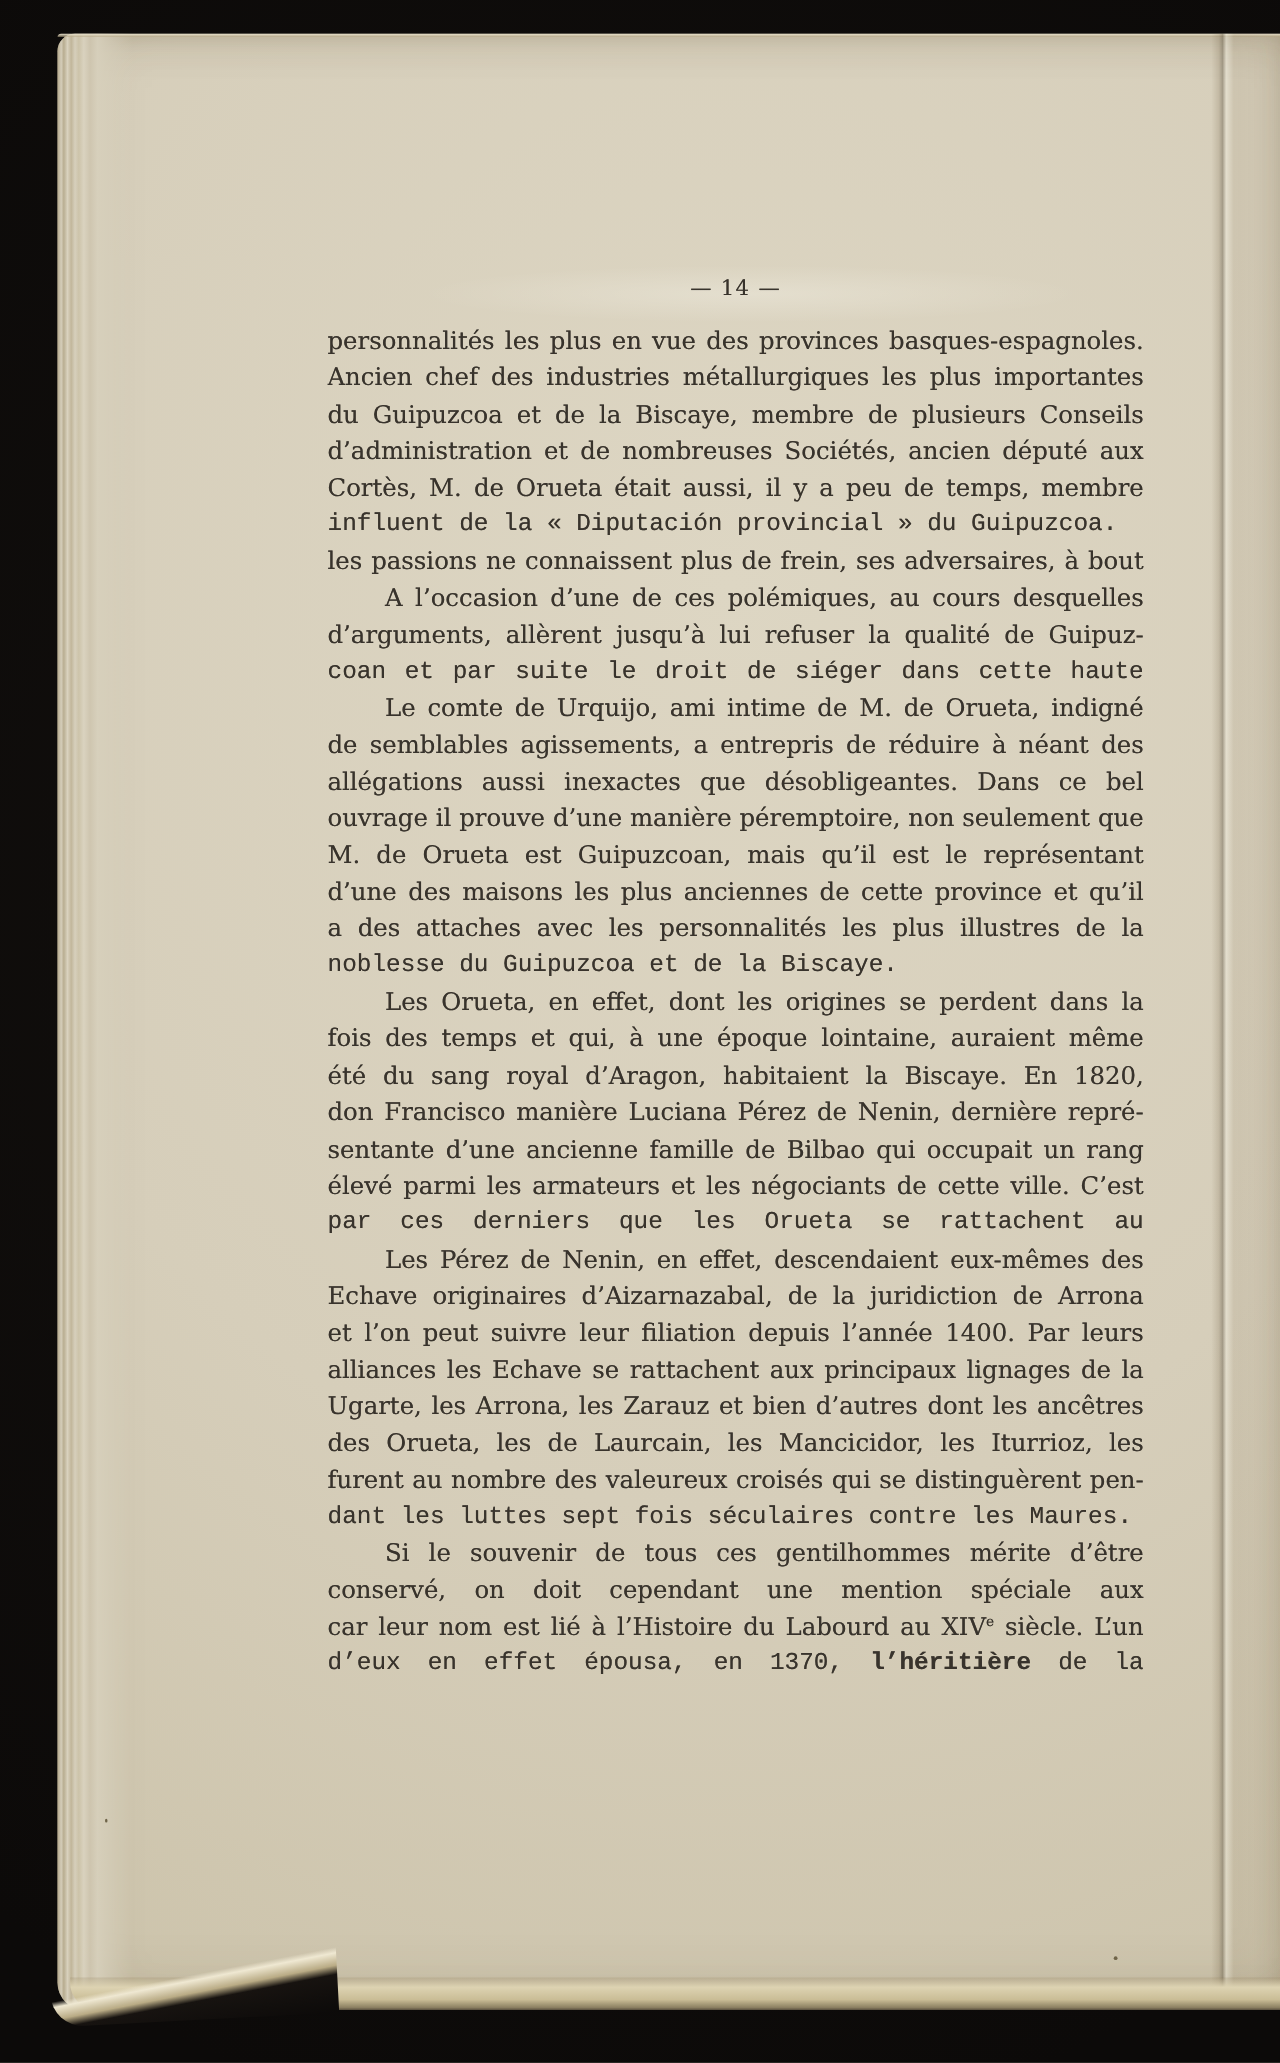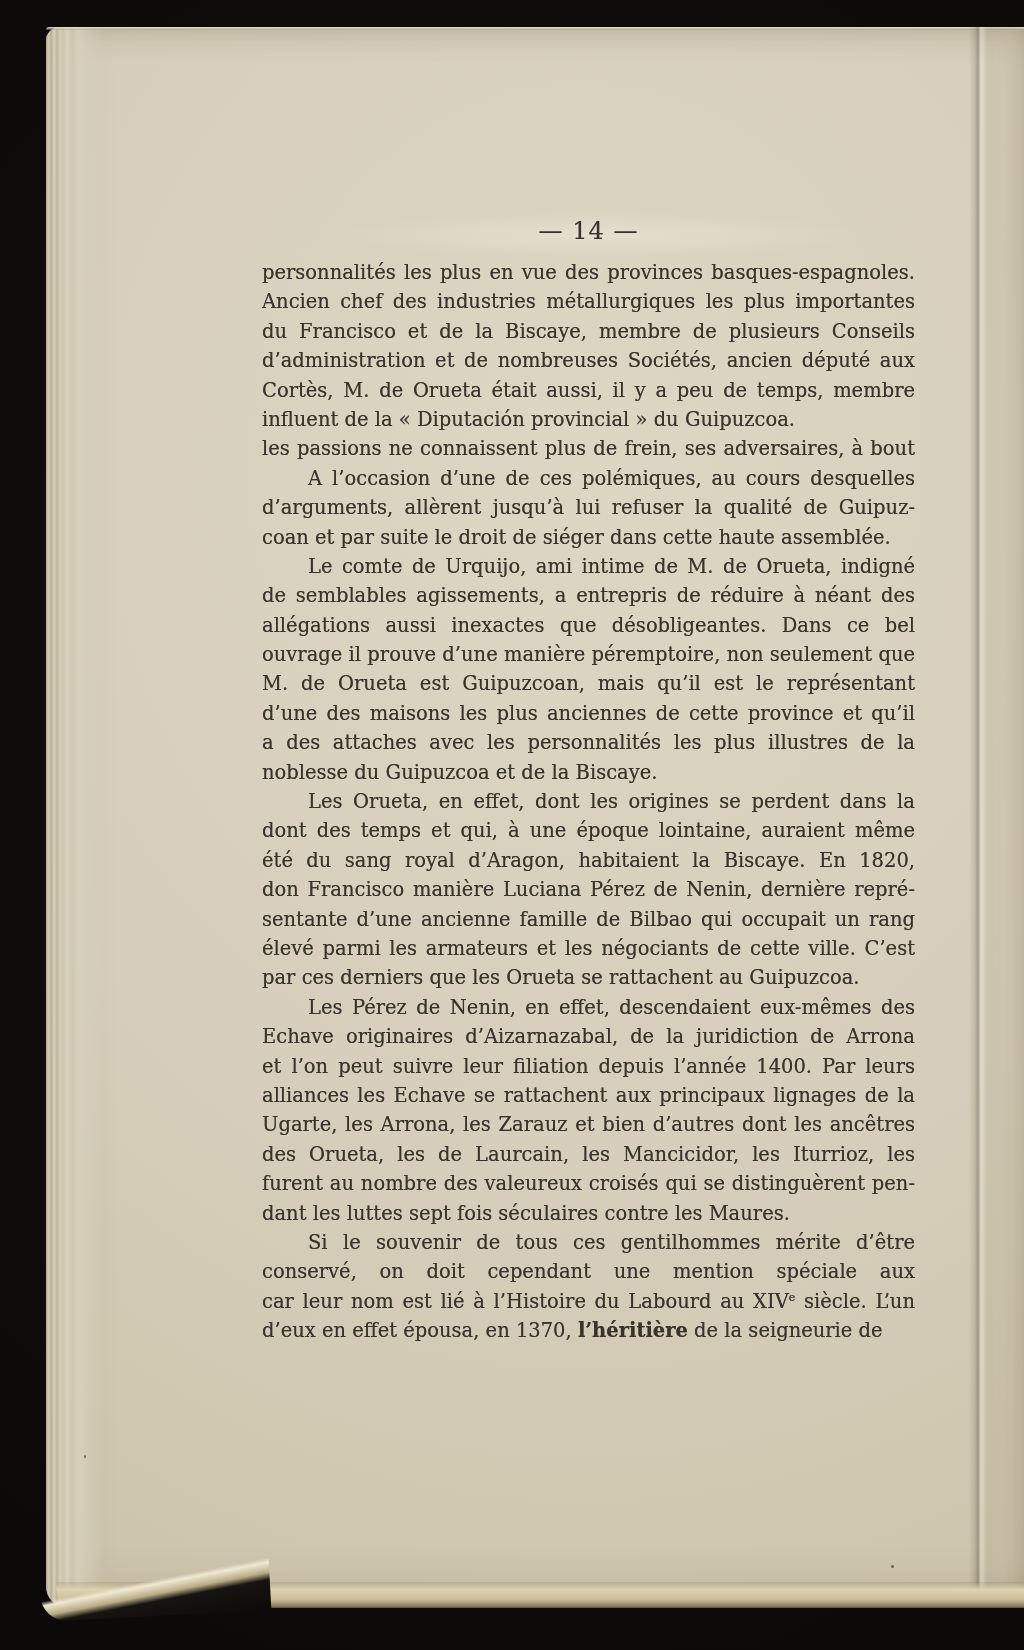--- a/index.html
+++ b/index.html
@@ -67,37 +67,37 @@
   .light-streak{
     position:absolute;left:230px;top:186px;width:590px;height:44px;
     background:radial-gradient(60% 70% at 55% 50%, rgba(255,255,248,.26), rgba(255,255,248,0) 75%);
   }
   .speck{position:absolute;border-radius:50%;background:#6f6449;}
   .speck.s1{left:845px;top:1538px;width:3px;height:3px;}
   .speck.s2{left:38px;top:1428px;width:2px;height:3px;}
   .folio{
     position:absolute;left:216px;top:189px;width:653px;
     text-align:center;
-    font-size:24px;line-height:30px;
+    font-size:17px;line-height:30px;
     color:var(--ink);
     letter-spacing:1px;
     text-shadow:0 0 .5px rgba(50,45,38,.65);
   }
   .textblock{
     position:absolute;left:216px;top:231px;width:653px;
     color:var(--ink);
     font-size:19.5px;
     text-shadow:0 0 .5px rgba(50,45,38,.65);
   }
   .line{
     height:29.4px;line-height:29.4px;
     text-align:justify;text-align-last:justify;
     overflow:hidden;white-space:normal;
   }
-  .line.last{text-align-last:left;}
+  .line.last{text-align-last:left;font-family:Liberation Mono, monospace;}
   .line.indent{padding-left:46px;}
   .line b{font-weight:bold;}
   .line sup{font-size:11px;vertical-align:super;line-height:0;}
 </style>
 </head>
 <body>
 
 <div class="photo">
   <div class="page">
     <div class="edge-stack"></div>
@@ -105,38 +105,38 @@
     <div class="fold-crease"></div>
     <div class="bottom-edge"></div>
     <div class="torn-corner"></div>
     <div class="light-streak"></div>
     <div class="speck s1"></div>
     <div class="speck s2"></div>
     <div class="folio">— 14 —</div>
     <div class="textblock">
         <div class="line">personnalités les plus en vue des provinces basques-espagnoles.</div>
         <div class="line">Ancien chef des industries métallurgiques les plus importantes</div>
-        <div class="line">du Francisco et de la Biscaye, membre de plusieurs Conseils</div>
+        <div class="line">du Guipuzcoa et de la Biscaye, membre de plusieurs Conseils</div>
         <div class="line">d’administration et de nombreuses Sociétés, ancien député aux</div>
         <div class="line">Cortès, M. de Orueta était aussi, il y a peu de temps, membre</div>
         <div class="line last">influent de la « Diputación provincial » du Guipuzcoa.</div>
         <div class="line">les passions ne connaissent plus de frein, ses adversaires, à bout</div>
         <div class="line indent">A l’occasion d’une de ces polémiques, au cours desquelles</div>
         <div class="line">d’arguments, allèrent jusqu’à lui refuser la qualité de Guipuz-</div>
         <div class="line last">coan et par suite le droit de siéger dans cette haute assemblée.</div>
         <div class="line indent">Le comte de Urquijo, ami intime de M. de Orueta, indigné</div>
         <div class="line">de semblables agissements, a entrepris de réduire à néant des</div>
         <div class="line">allégations aussi inexactes que désobligeantes. Dans ce bel</div>
         <div class="line">ouvrage il prouve d’une manière péremptoire, non seulement que</div>
         <div class="line">M. de Orueta est Guipuzcoan, mais qu’il est le représentant</div>
         <div class="line">d’une des maisons les plus anciennes de cette province et qu’il</div>
         <div class="line">a des attaches avec les personnalités les plus illustres de la</div>
         <div class="line last">noblesse du Guipuzcoa et de la Biscaye.</div>
         <div class="line indent">Les Orueta, en effet, dont les origines se perdent dans la</div>
-        <div class="line">dont des temps et qui, à une époque lointaine, auraient même</div>
+        <div class="line">fois des temps et qui, à une époque lointaine, auraient même</div>
         <div class="line">été du sang royal d’Aragon, habitaient la Biscaye. En 1820,</div>
         <div class="line">don Francisco manière Luciana Pérez de Nenin, dernière repré-</div>
         <div class="line">sentante d’une ancienne famille de Bilbao qui occupait un rang</div>
         <div class="line">élevé parmi les armateurs et les négociants de cette ville. C’est</div>
         <div class="line last">par ces derniers que les Orueta se rattachent au Guipuzcoa.</div>
         <div class="line indent">Les Pérez de Nenin, en effet, descendaient eux-mêmes des</div>
         <div class="line">Echave originaires d’Aizarnazabal, de la juridiction de Arrona</div>
         <div class="line">et l’on peut suivre leur filiation depuis l’année 1400. Par leurs</div>
         <div class="line">alliances les Echave se rattachent aux principaux lignages de la</div>
         <div class="line">Ugarte, les Arrona, les Zarauz et bien d’autres dont les ancêtres</div>

